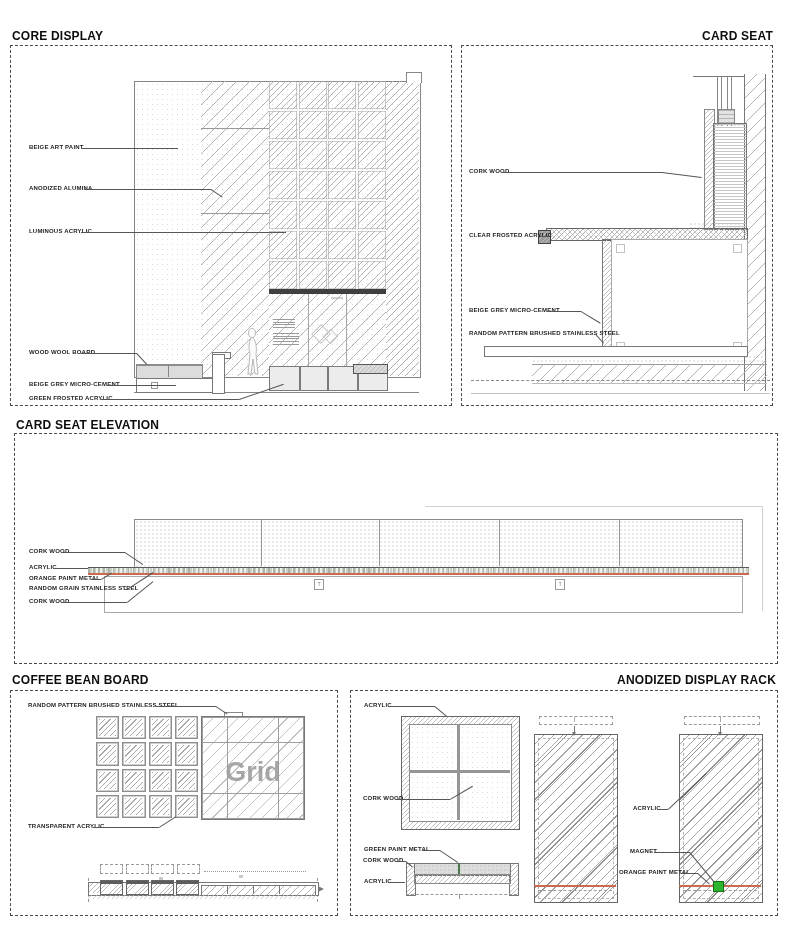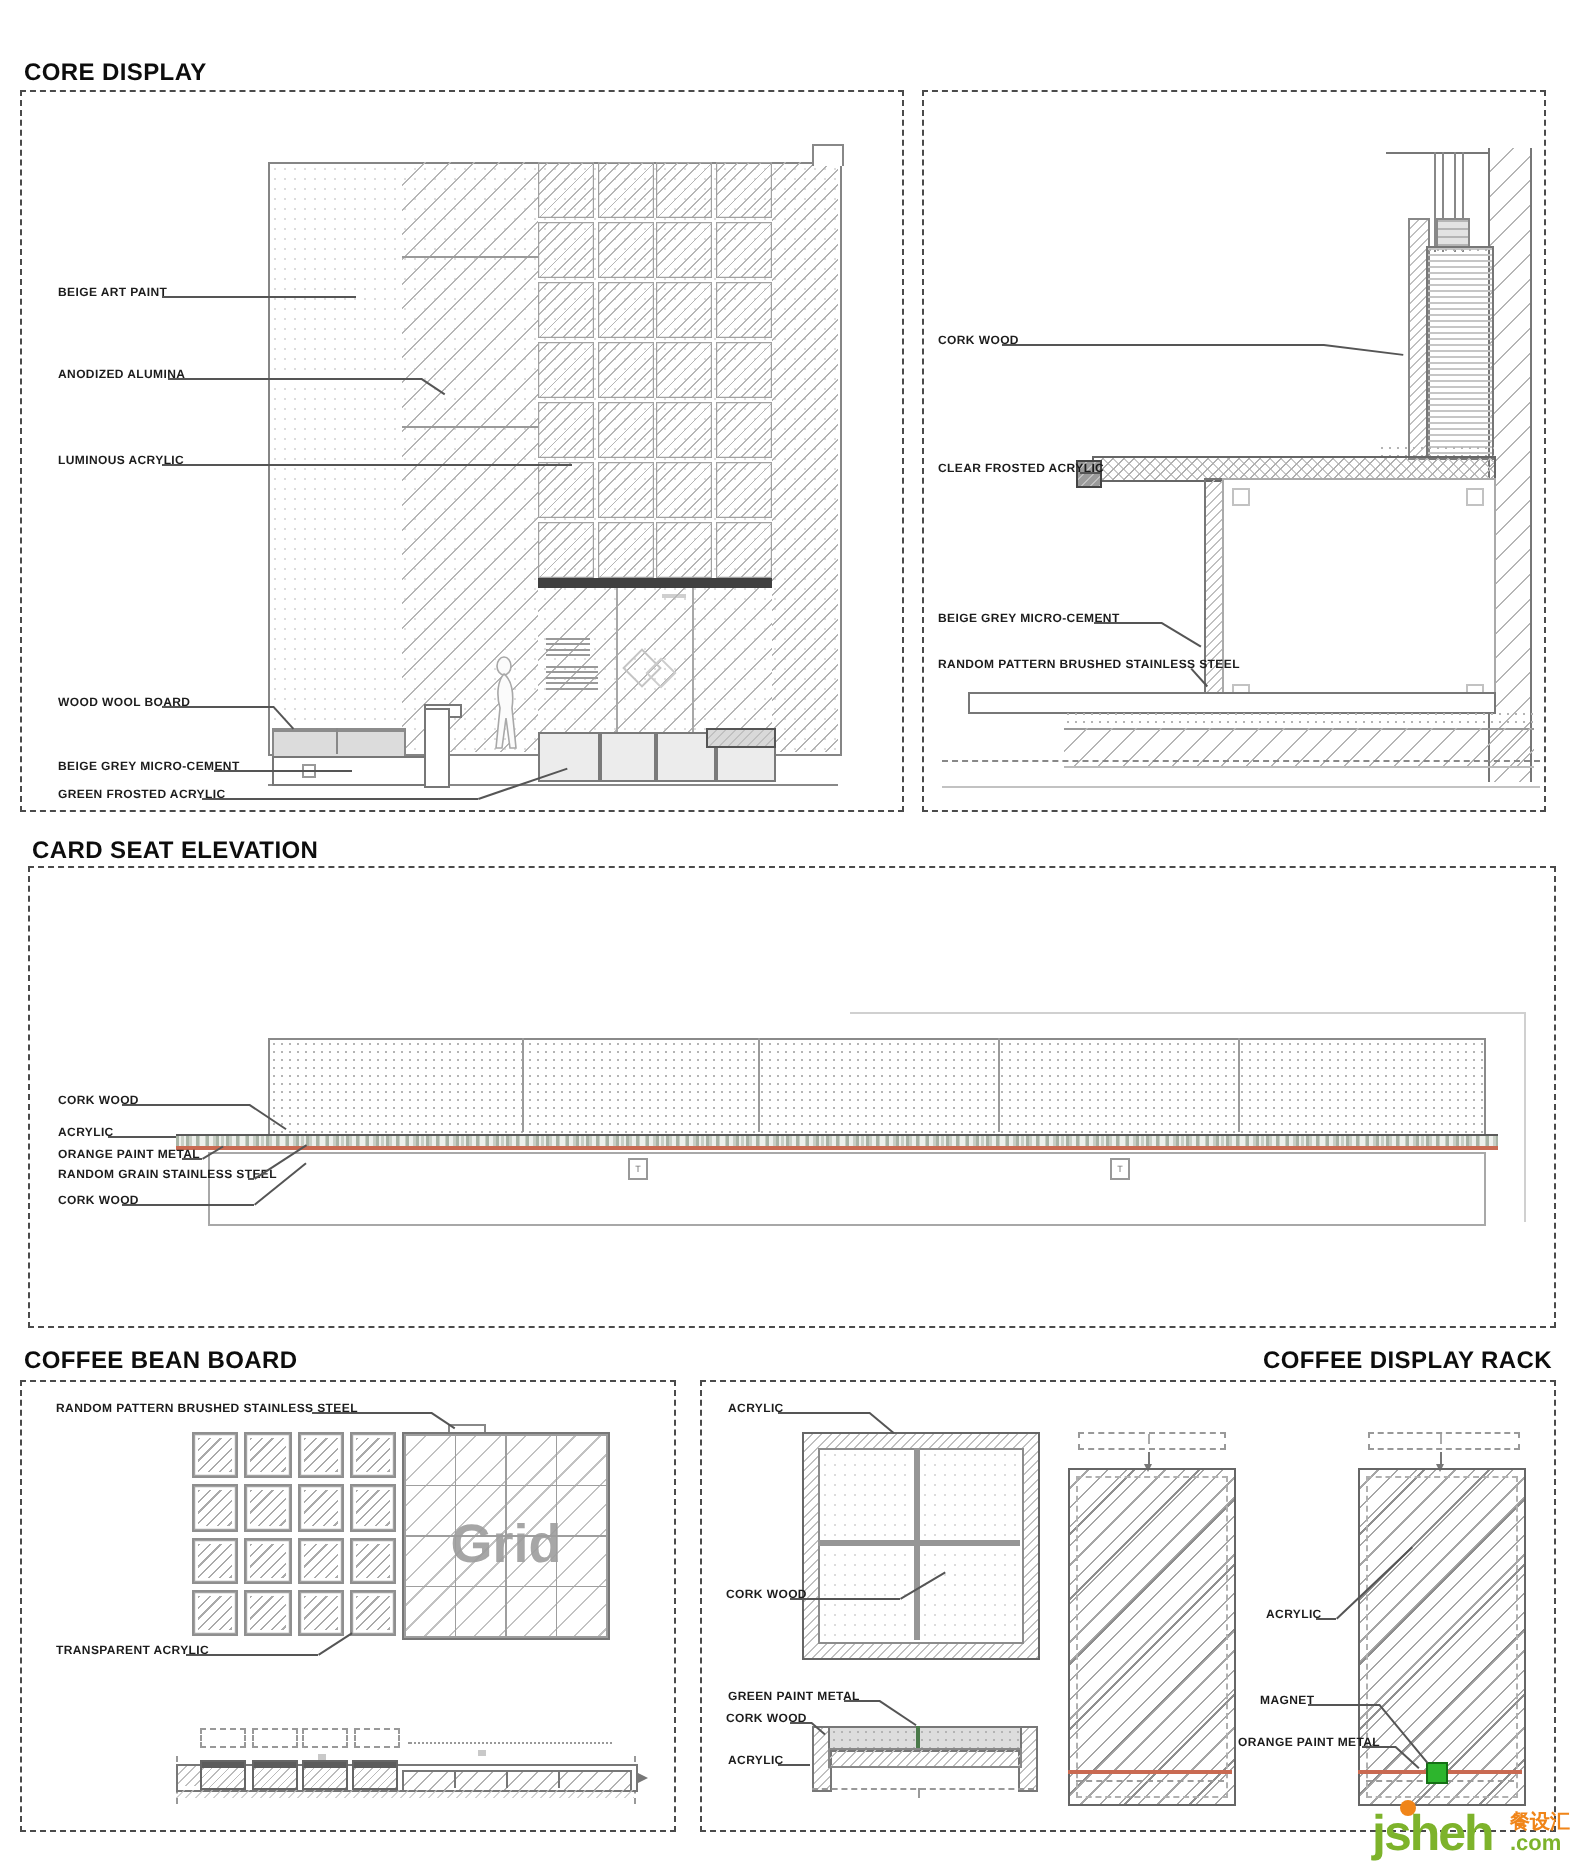--- a/index.html
+++ b/index.html
@@ -28,23 +28,24 @@
   .tsym{position:absolute;width:8px;height:9px;border:1px solid #999;font:4.5px "Liberation Sans",sans-serif;color:#777;text-align:center;line-height:9px}
   .wm-name{position:absolute;font:800 25px "Liberation Sans",sans-serif;letter-spacing:-1px}
   .txtlines{position:absolute;background-image:repeating-linear-gradient(180deg,#9a9a9a 0 1px,transparent 1px 2.7px)}
 </style>
 </head>
 <body>
 
 <div class="sheet">
 
   <div class="ptitle" style="left:12px;top:29px">CORE DISPLAY</div>
+  <div class="ptitle" style="left:461px;top:29px;width:312px;text-align:right">CARD SEAT</div>
   <div class="ptitle" style="left:16px;top:418px">CARD SEAT ELEVATION</div>
   <div class="ptitle" style="left:12px;top:673px">COFFEE BEAN BOARD</div>
-  <div class="ptitle" style="left:350px;top:673px;width:426px;text-align:right">COFFEE DISPLAY RACK</div>
+  <div class="ptitle" style="left:350px;top:673px;width:426px;text-align:right">ANODIZED DISPLAY RACK</div>
 
   <div class="panel" style="left:10px;top:45px;width:440px;height:359px">
 
     <div class="abs stipf" style="left:123px;top:35px;width:285px;height:295px;border:1px solid #858585"></div>
     <div class="abs h45s" style="left:190px;top:35px;width:68px;height:295px"></div>
     <div class="abs" style="left:190px;top:82px;width:68px;height:0;border-top:1px solid #9a9a9a"></div>
     <div class="abs" style="left:190px;top:167px;width:68px;height:0;border-top:1px solid #9a9a9a"></div>
 
     <div class="tilegrid" style="left:258px;top:35px;width:117px;height:208px;grid-template-columns:repeat(4,1fr);grid-template-rows:repeat(7,1fr)">
       <i></i>
@@ -318,20 +319,14 @@
     <div class="ll" style="left:307px;top:118px;width:10px"></div>
     <div class="ld" style="left:317px;top:118px;width:52.4px;transform:rotate(-43.4deg)"></div>
     <div class="lbl" style="left:279px;top:157px">MAGNET</div>
     <div class="ll" style="left:303px;top:161px;width:36px"></div>
     <div class="ld" style="left:339px;top:161px;width:37.6px;transform:rotate(50.4deg)"></div>
     <div class="lbl" style="left:268px;top:178px">ORANGE PAINT METAL</div>
     <div class="ll" style="left:330px;top:182px;width:17px"></div>
     <div class="ld" style="left:347px;top:182px;width:16.3px;transform:rotate(42.5deg)"></div>
   </div>
 
-  <div class="abs" style="left:686px;top:896px;width:102px;height:40px;z-index:5">
-    <div class="abs" style="left:14px;top:4px;width:8px;height:8px;border-radius:50%;background:#f08519"></div>
-    <div class="wm-name" style="left:0;top:7px;color:#7db32b">jsheh</div>
-    <div class="abs" style="left:69px;top:8px;font:bold 10px 'Liberation Sans',sans-serif;color:#f08519">餐设汇</div>
-    <div class="abs" style="left:69px;top:20px;font:bold 11px 'Liberation Sans',sans-serif;color:#7db32b">.com</div>
-  </div>
 
 </div>
 
 </body></html>

